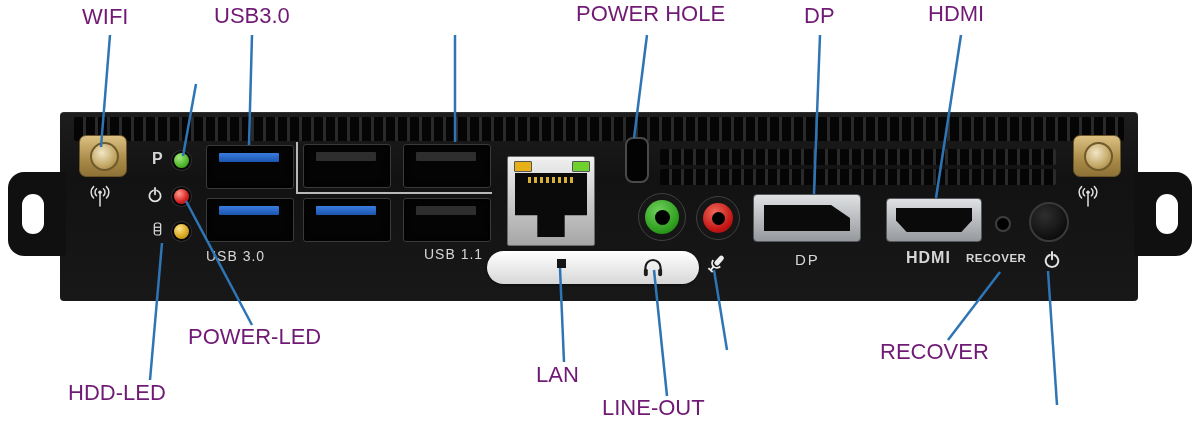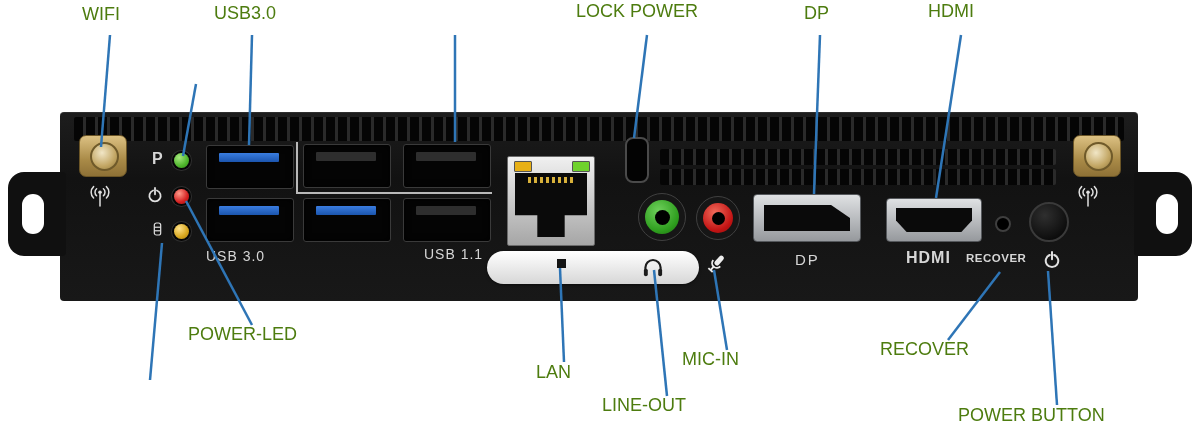--- a/index.html
+++ b/index.html
@@ -1,19 +1,19 @@
 <!DOCTYPE html>
 <html><head>
 <meta charset="utf-8">
 <style>
   html,body{margin:0;padding:0;background:#ffffff}
   .stage{position:relative;width:1200px;height:439px;background:#ffffff;font-family:"Liberation Sans",sans-serif;overflow:hidden}
 
   
-  .callout{position:absolute;font-size:18px;line-height:1.1;color:#4d7c0f;white-space:nowrap;z-index:7}
+  .callout{position:absolute;font-size:22px;line-height:1.1;color:#701a75;white-space:nowrap;z-index:7}
   .c-wifi{left:82px;top:5px}
   .c-pled{left:166px;top:53px}
   .c-usb3{left:214px;top:4px}
   .c-usb2{left:418px;top:4px}
   .c-lock{left:576px;top:2px}
   .c-dp{left:804px;top:4px}
   .c-hdmi{left:928px;top:2px}
   .c-powerled{left:188px;top:325px}
   .c-hddled{left:68px;top:381px}
   .c-lan{left:536px;top:363px}
@@ -264,23 +264,22 @@
       <line x1="564" y1="362" x2="560" y2="268"></line>
       <line x1="667" y1="396" x2="654" y2="270"></line>
       <line x1="727" y1="350" x2="714" y2="270"></line>
       <line x1="948" y1="340" x2="1000" y2="272"></line>
       <line x1="1057" y1="405" x2="1048" y2="271"></line>
     </g>
   </svg>
 
   <div class="callout c-wifi">WIFI</div>
   <div class="callout c-usb3">USB3.0</div>
-  <div class="callout c-lock">LOCK POWER</div>
+  <div class="callout c-lock">POWER HOLE</div>
   <div class="callout c-dp">DP</div>
   <div class="callout c-hdmi">HDMI</div>
   <div class="callout c-powerled">POWER-LED</div>
+  <div class="callout c-hddled">HDD-LED</div>
   <div class="callout c-lan">LAN</div>
   <div class="callout c-lineout">LINE-OUT</div>
-  <div class="callout c-micin">MIC-IN</div>
   <div class="callout c-recover">RECOVER</div>
-  <div class="callout c-powerbtn">POWER BUTTON</div>
 
 </div>
 
 </body></html>

